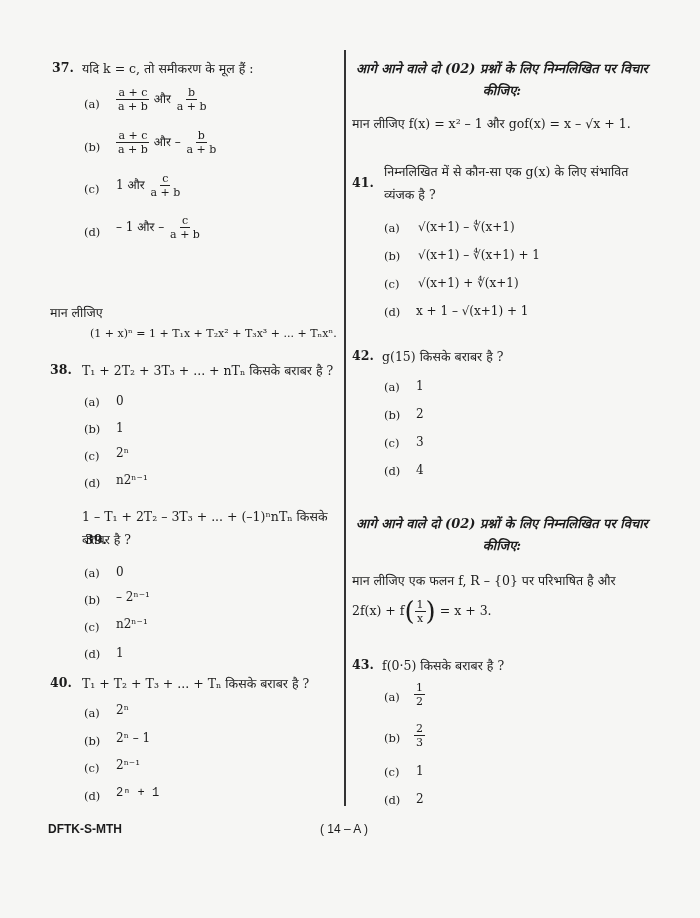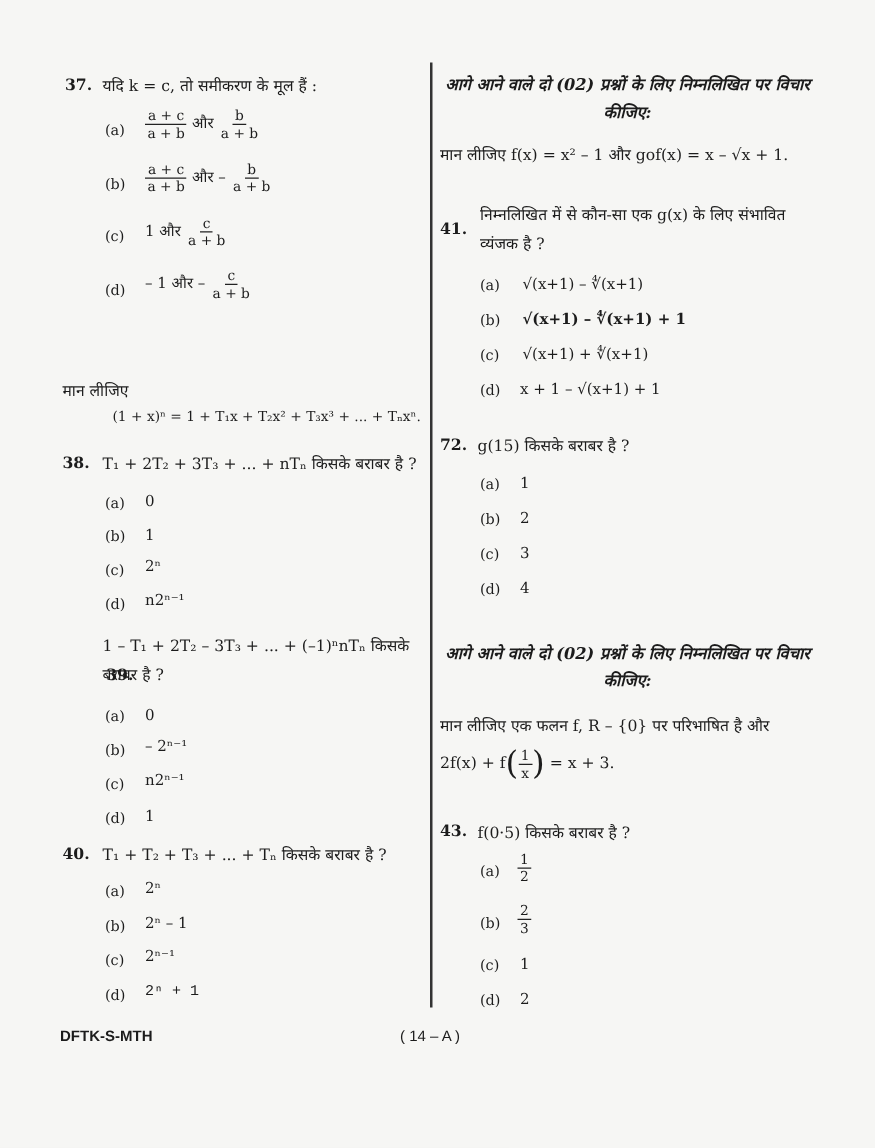--- a/index.html
+++ b/index.html
@@ -116,27 +116,27 @@
 
   <div class="abs instr" style="left:352px;top:58px;width:300px;">आगे आने वाले दो (02) प्रश्नों के लिए निम्नलिखित पर विचार कीजिए:</div>
   <div class="abs txt" style="left:352px;top:115px;">मान लीजिए  f(x) = x² – 1  और  gof(x) = x – √x + 1.</div>
 
   <div class="abs qnum" style="left:352px;top:175px;">41.</div>
   <div class="abs txt" style="left:384px;top:163px;">निम्नलिखित में से कौन-सा एक g(x) के लिए संभावित</div>
   <div class="abs txt" style="left:384px;top:186px;">व्यंजक है ?</div>
   <div class="abs opt-label" style="left:384px;top:221px;">(a)</div>
   <div class="abs opt-val" style="left:418px;top:220px;">√(x+1) – ∜(x+1)</div>
   <div class="abs opt-label" style="left:384px;top:249px;">(b)</div>
-  <div class="abs opt-val" style="left:418px;top:248px;font-weight:bold;">√(x+1) – ∜(x+1) + 1</div>
+  <div class="abs opt-val" style="left:418px;top:248px;">√(x+1) – ∜(x+1) + 1</div>
   <div class="abs opt-label" style="left:384px;top:277px;">(c)</div>
   <div class="abs opt-val" style="left:418px;top:276px;">√(x+1) + ∜(x+1)</div>
   <div class="abs opt-label" style="left:384px;top:305px;">(d)</div>
   <div class="abs opt-val" style="left:416px;top:304px;">x + 1 – √(x+1) + 1</div>
 
-  <div class="abs qnum" style="left:352px;top:348px;">72.</div>
+  <div class="abs qnum" style="left:352px;top:348px;">42.</div>
   <div class="abs txt" style="left:382px;top:348px;">g(15) किसके बराबर है ?</div>
   <div class="abs opt-label" style="left:384px;top:380px;">(a)</div>
   <div class="abs opt-val" style="left:416px;top:379px;">1</div>
   <div class="abs opt-label" style="left:384px;top:408px;">(b)</div>
   <div class="abs opt-val" style="left:416px;top:407px;">2</div>
   <div class="abs opt-label" style="left:384px;top:436px;">(c)</div>
   <div class="abs opt-val" style="left:416px;top:435px;">3</div>
   <div class="abs opt-label" style="left:384px;top:464px;">(d)</div>
   <div class="abs opt-val" style="left:416px;top:463px;">4</div>
 

